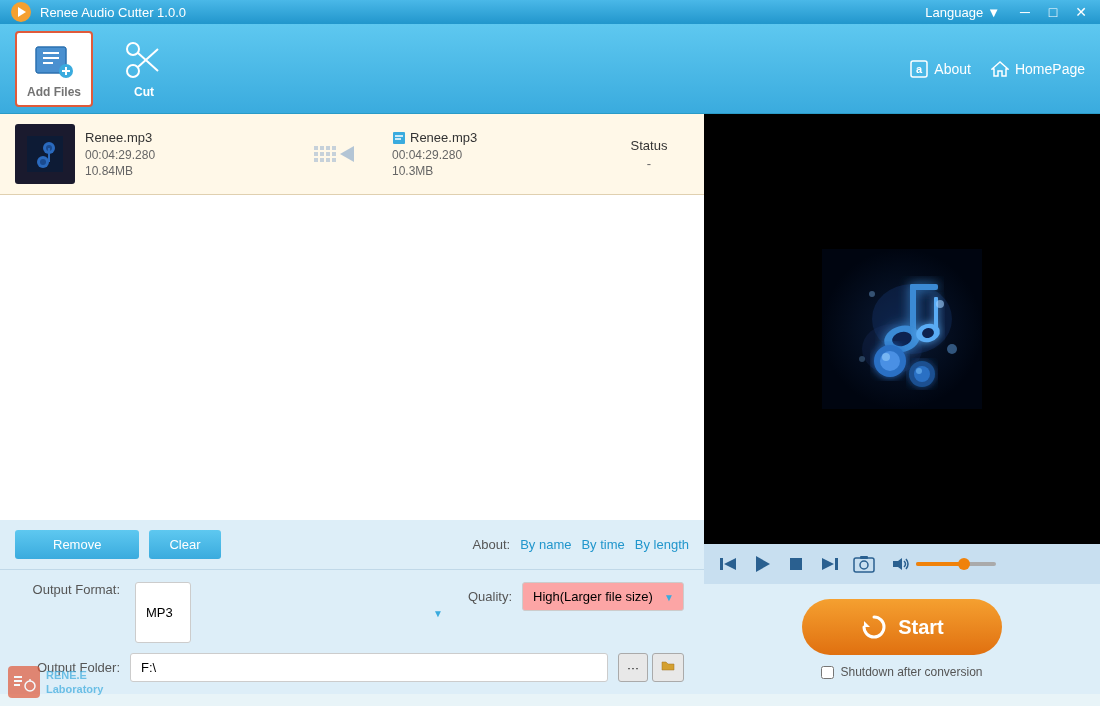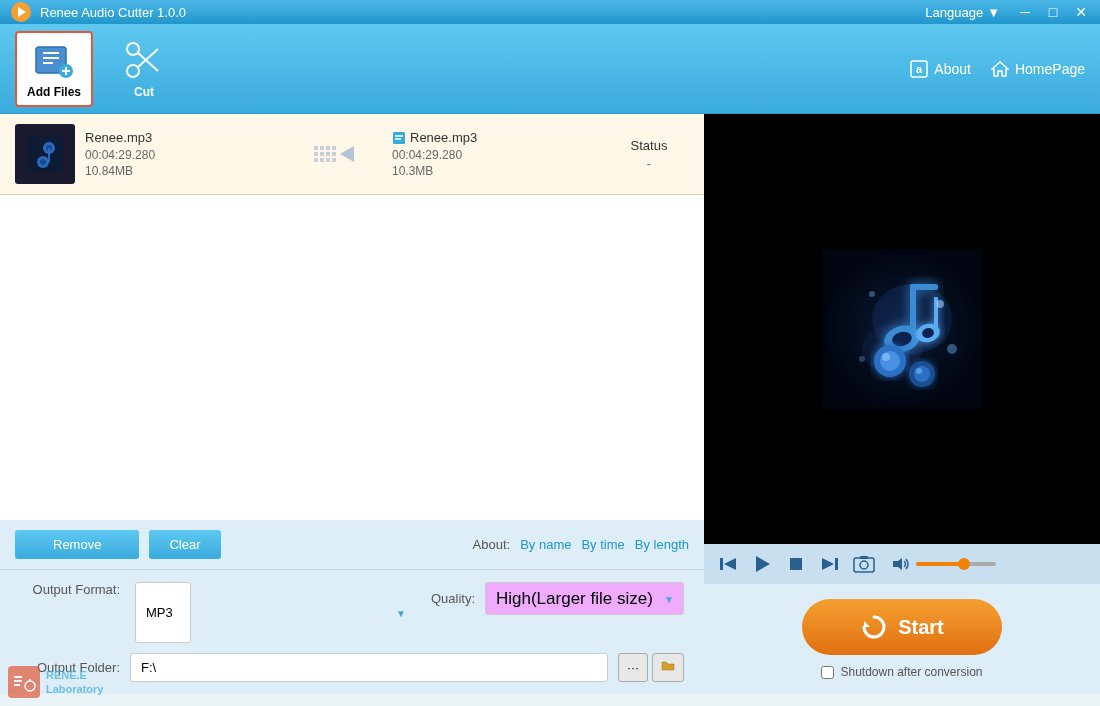--- a/index.html
+++ b/index.html
@@ -105,21 +105,21 @@
       display: flex;
       align-items: center;
       justify-content: center;
     }
     .toolbar-btn-label {
       color: white;
       font-size: 12px;
       font-weight: bold;
     }
     .toolbar-btn.active .toolbar-btn-label {
-      color: #000000;
+      color: #737373;
       text-align: right;
     }
     .toolbar-right {
       display: flex;
       align-items: center;
       gap: 20px;
     }
     .toolbar-link {
       display: flex;
       align-items: center;
@@ -323,22 +323,22 @@
       top: 50%;
       transform: translateY(-50%);
       color: #3aabde;
       pointer-events: none;
       font-size: 10px;
     }
     .quality-select {
       padding: 6px 30px 6px 10px;
       border: 1px solid #ccc;
       border-radius: 3px;
-      background: #f0abfc;
-      font-size: 17px;
+      background: #fca5a5;
+      font-size: 13px;
       appearance: none;
       cursor: pointer;
       min-width: 160px;
     }
     .folder-row {
       display: flex;
       align-items: center;
       gap: 10px;
     }
     .folder-input {

